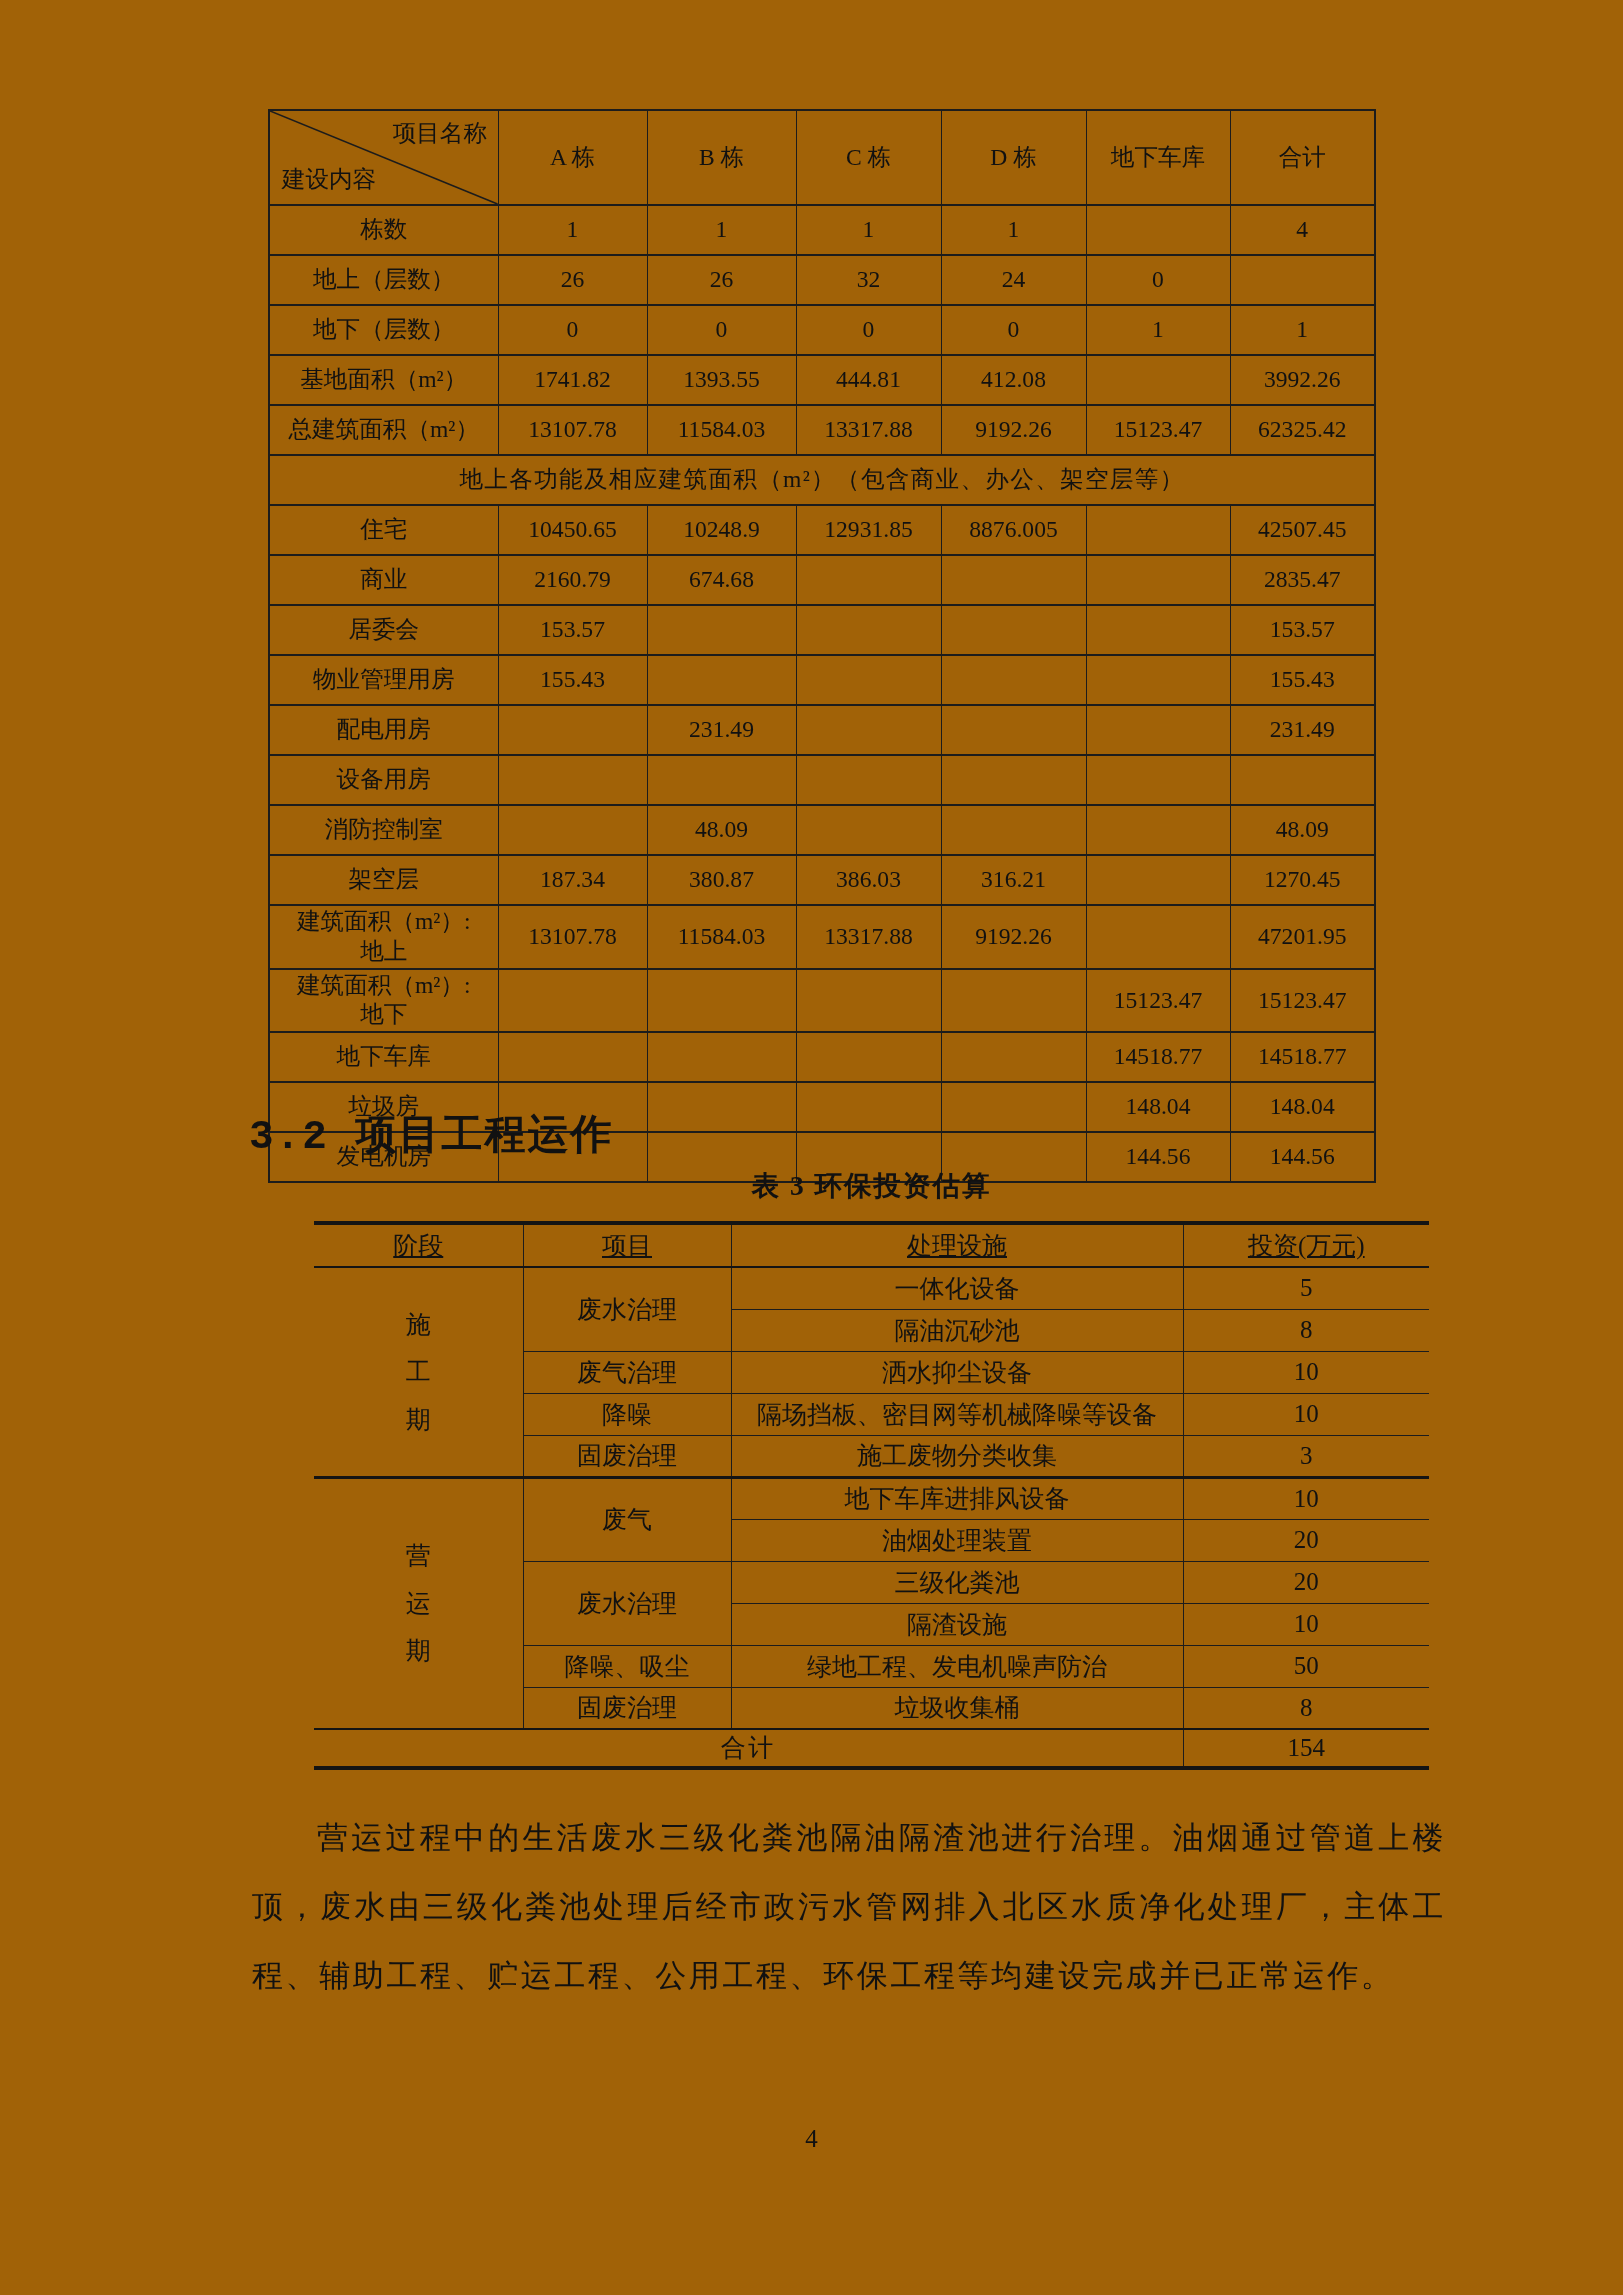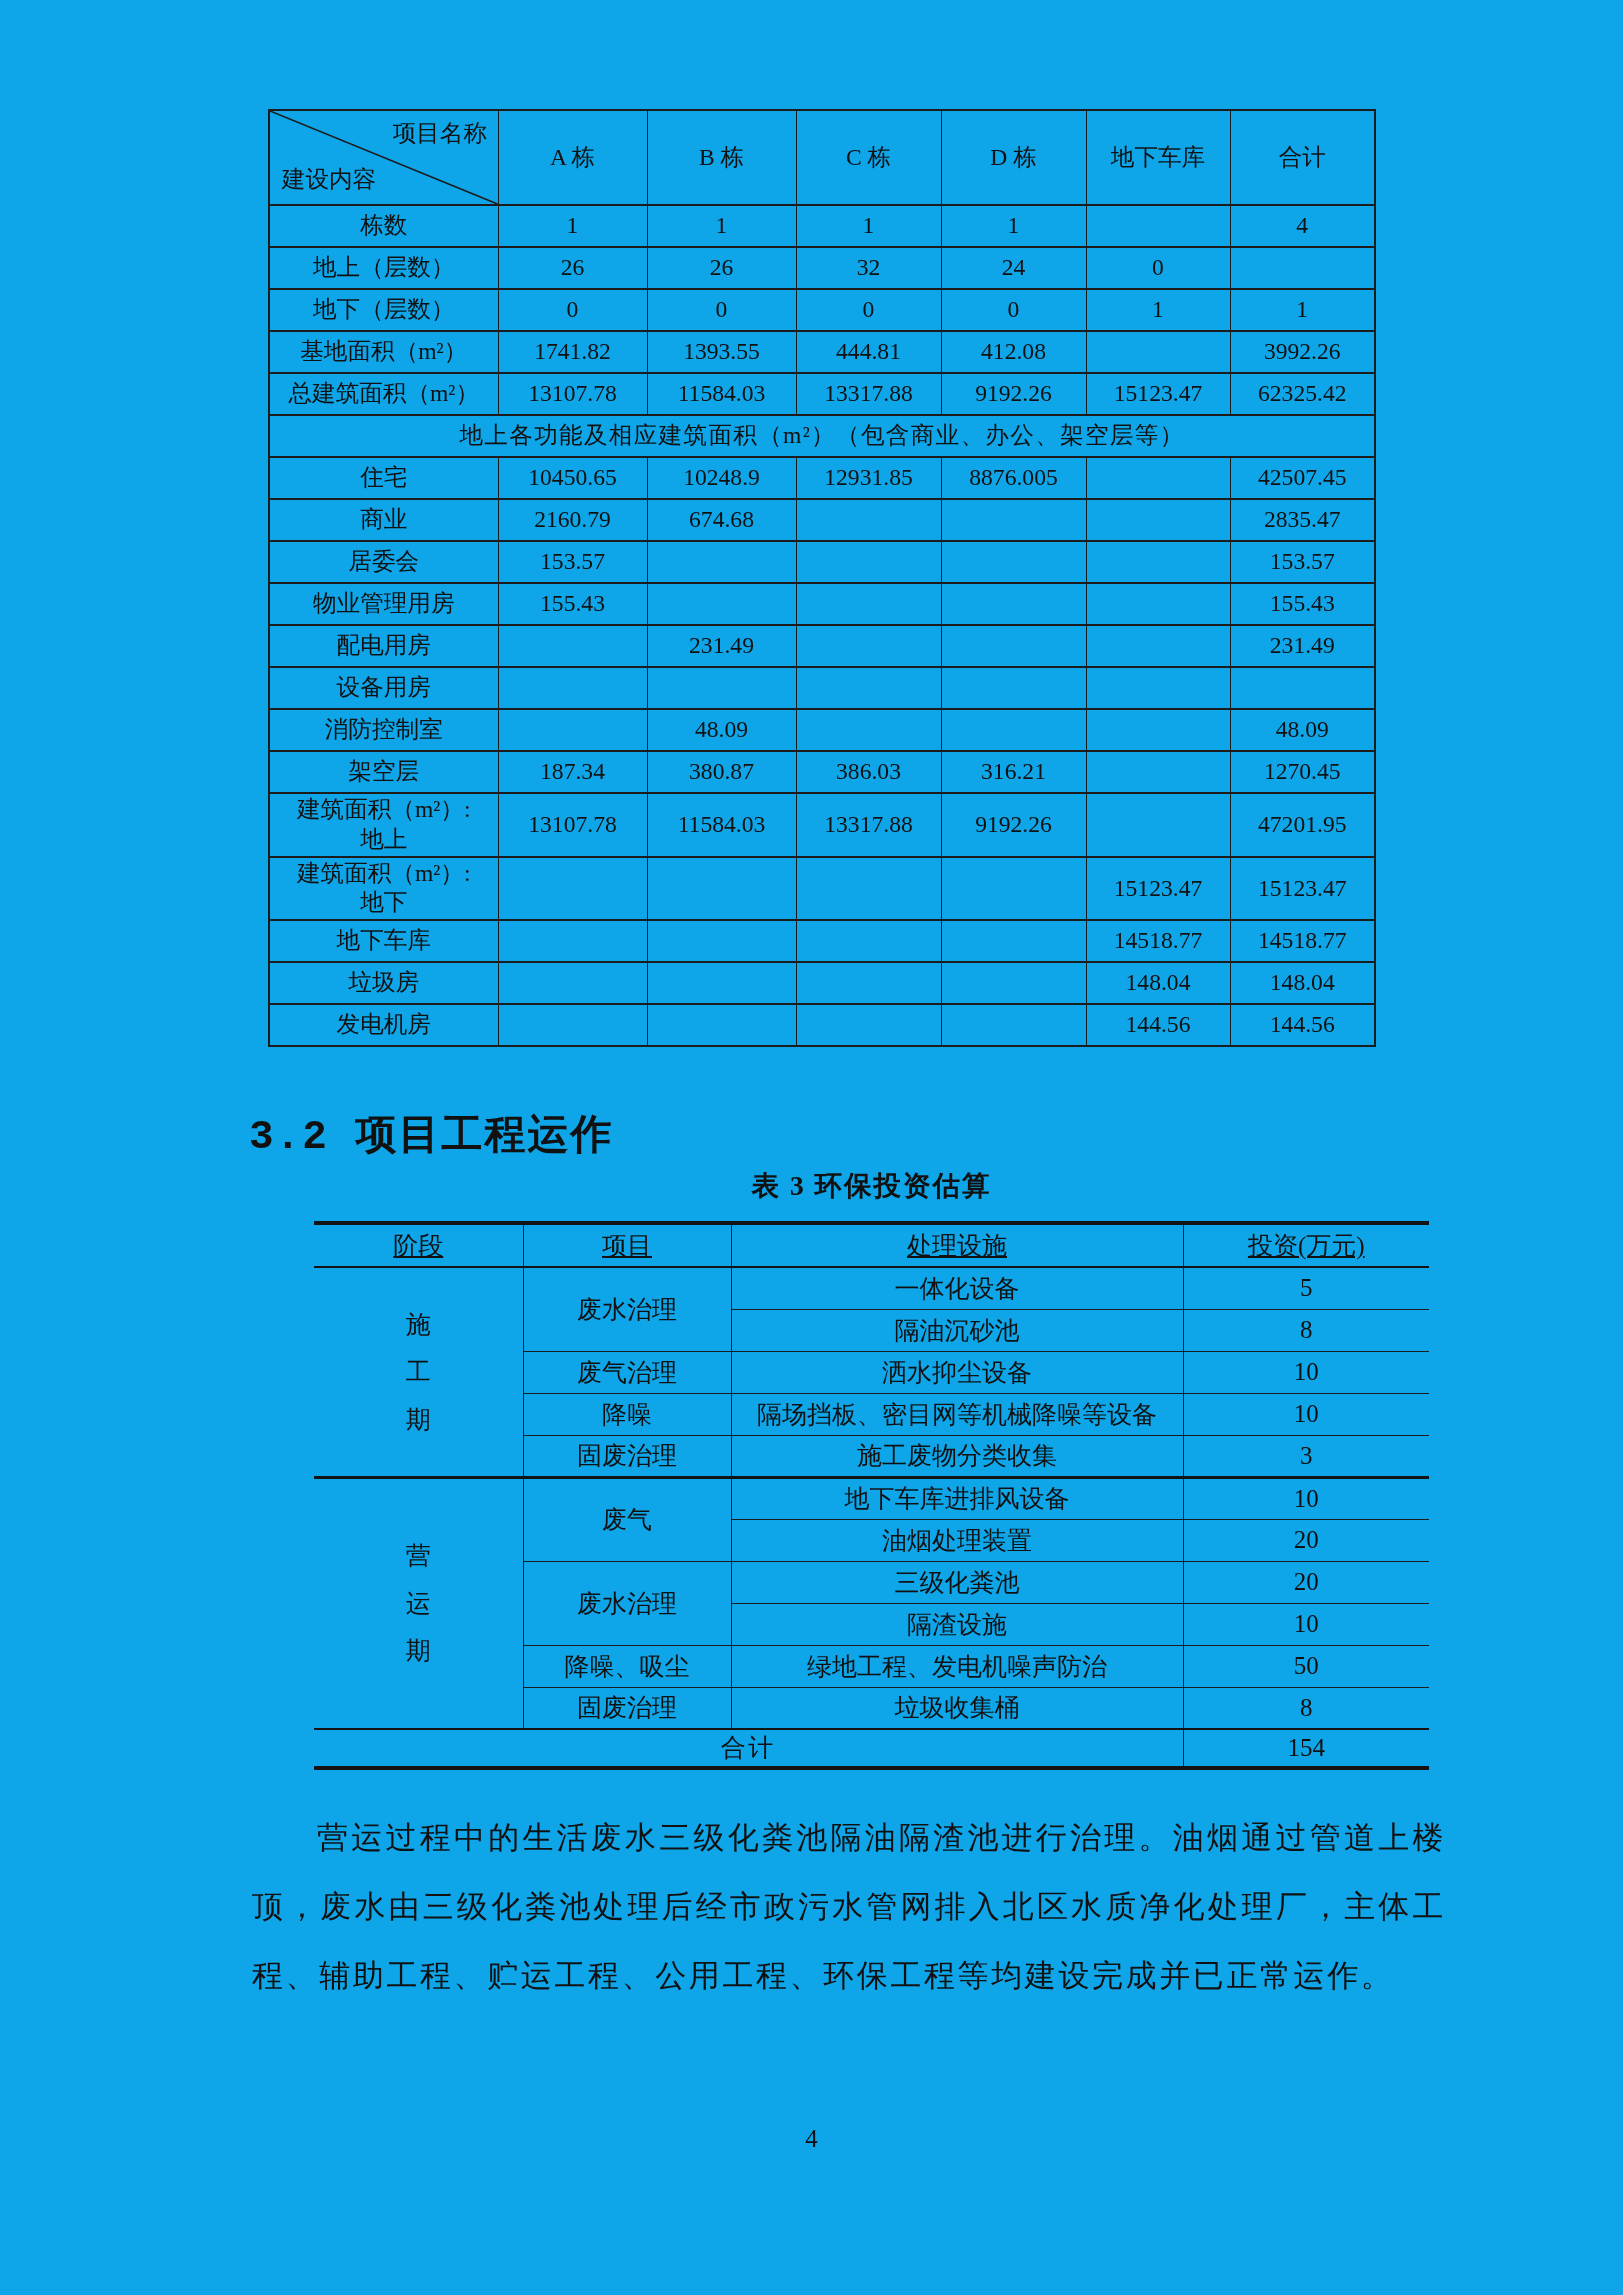--- a/index.html
+++ b/index.html
@@ -1,26 +1,26 @@
 <!DOCTYPE html>
 <html style="font-size:10.5px"><head>
 <meta charset="utf-8">
 <style>
   html,body{margin:0;padding:0;background:#9a9a9a;}
-  .page{position:relative;width:1623px;height:2295px;background:#0ea5e9;margin:0 auto;
+  .page{position:relative;width:1623px;height:2295px;background:#a16207;margin:0 auto;
         font-family:"Liberation Serif","DejaVu Serif",serif;color:#111;overflow:hidden;}
 
   
   .t1{position:absolute;left:268px;top:109px;border-collapse:collapse;table-layout:fixed;
       width:1107px;border:2.6px solid #1c1c1c;}
   .t1 th,.t1 td{border:1.3px solid #1c1c1c;border-top-width:2px;border-bottom-width:2px;
       text-align:center;vertical-align:middle;font-size:23.6px;font-weight:normal;
       padding:1.3px 3.9px;line-height:1.25;}
   .t1 thead tr{height:95px;}
-  .t1 tbody tr{height:42px;}
+  .t1 tbody tr{height:50px;}
   .t1 tbody tr.tall{height:58px;padding-left:27px;}
   .t1 .row-label{white-space:pre-line;}
   .t1 .span-row{letter-spacing:1.3px;margin-top:12px;}
 
   
   .diag{position:relative;padding:0;}
   .diag svg{position:absolute;left:0;top:0;width:100%;height:100%;}
   .diag .diag-top{position:absolute;top:7.9px;right:10.5px;font-size:23.6px;}
   .diag .diag-bottom{position:absolute;bottom:9.2px;left:11.8px;font-size:23.6px;}
 

